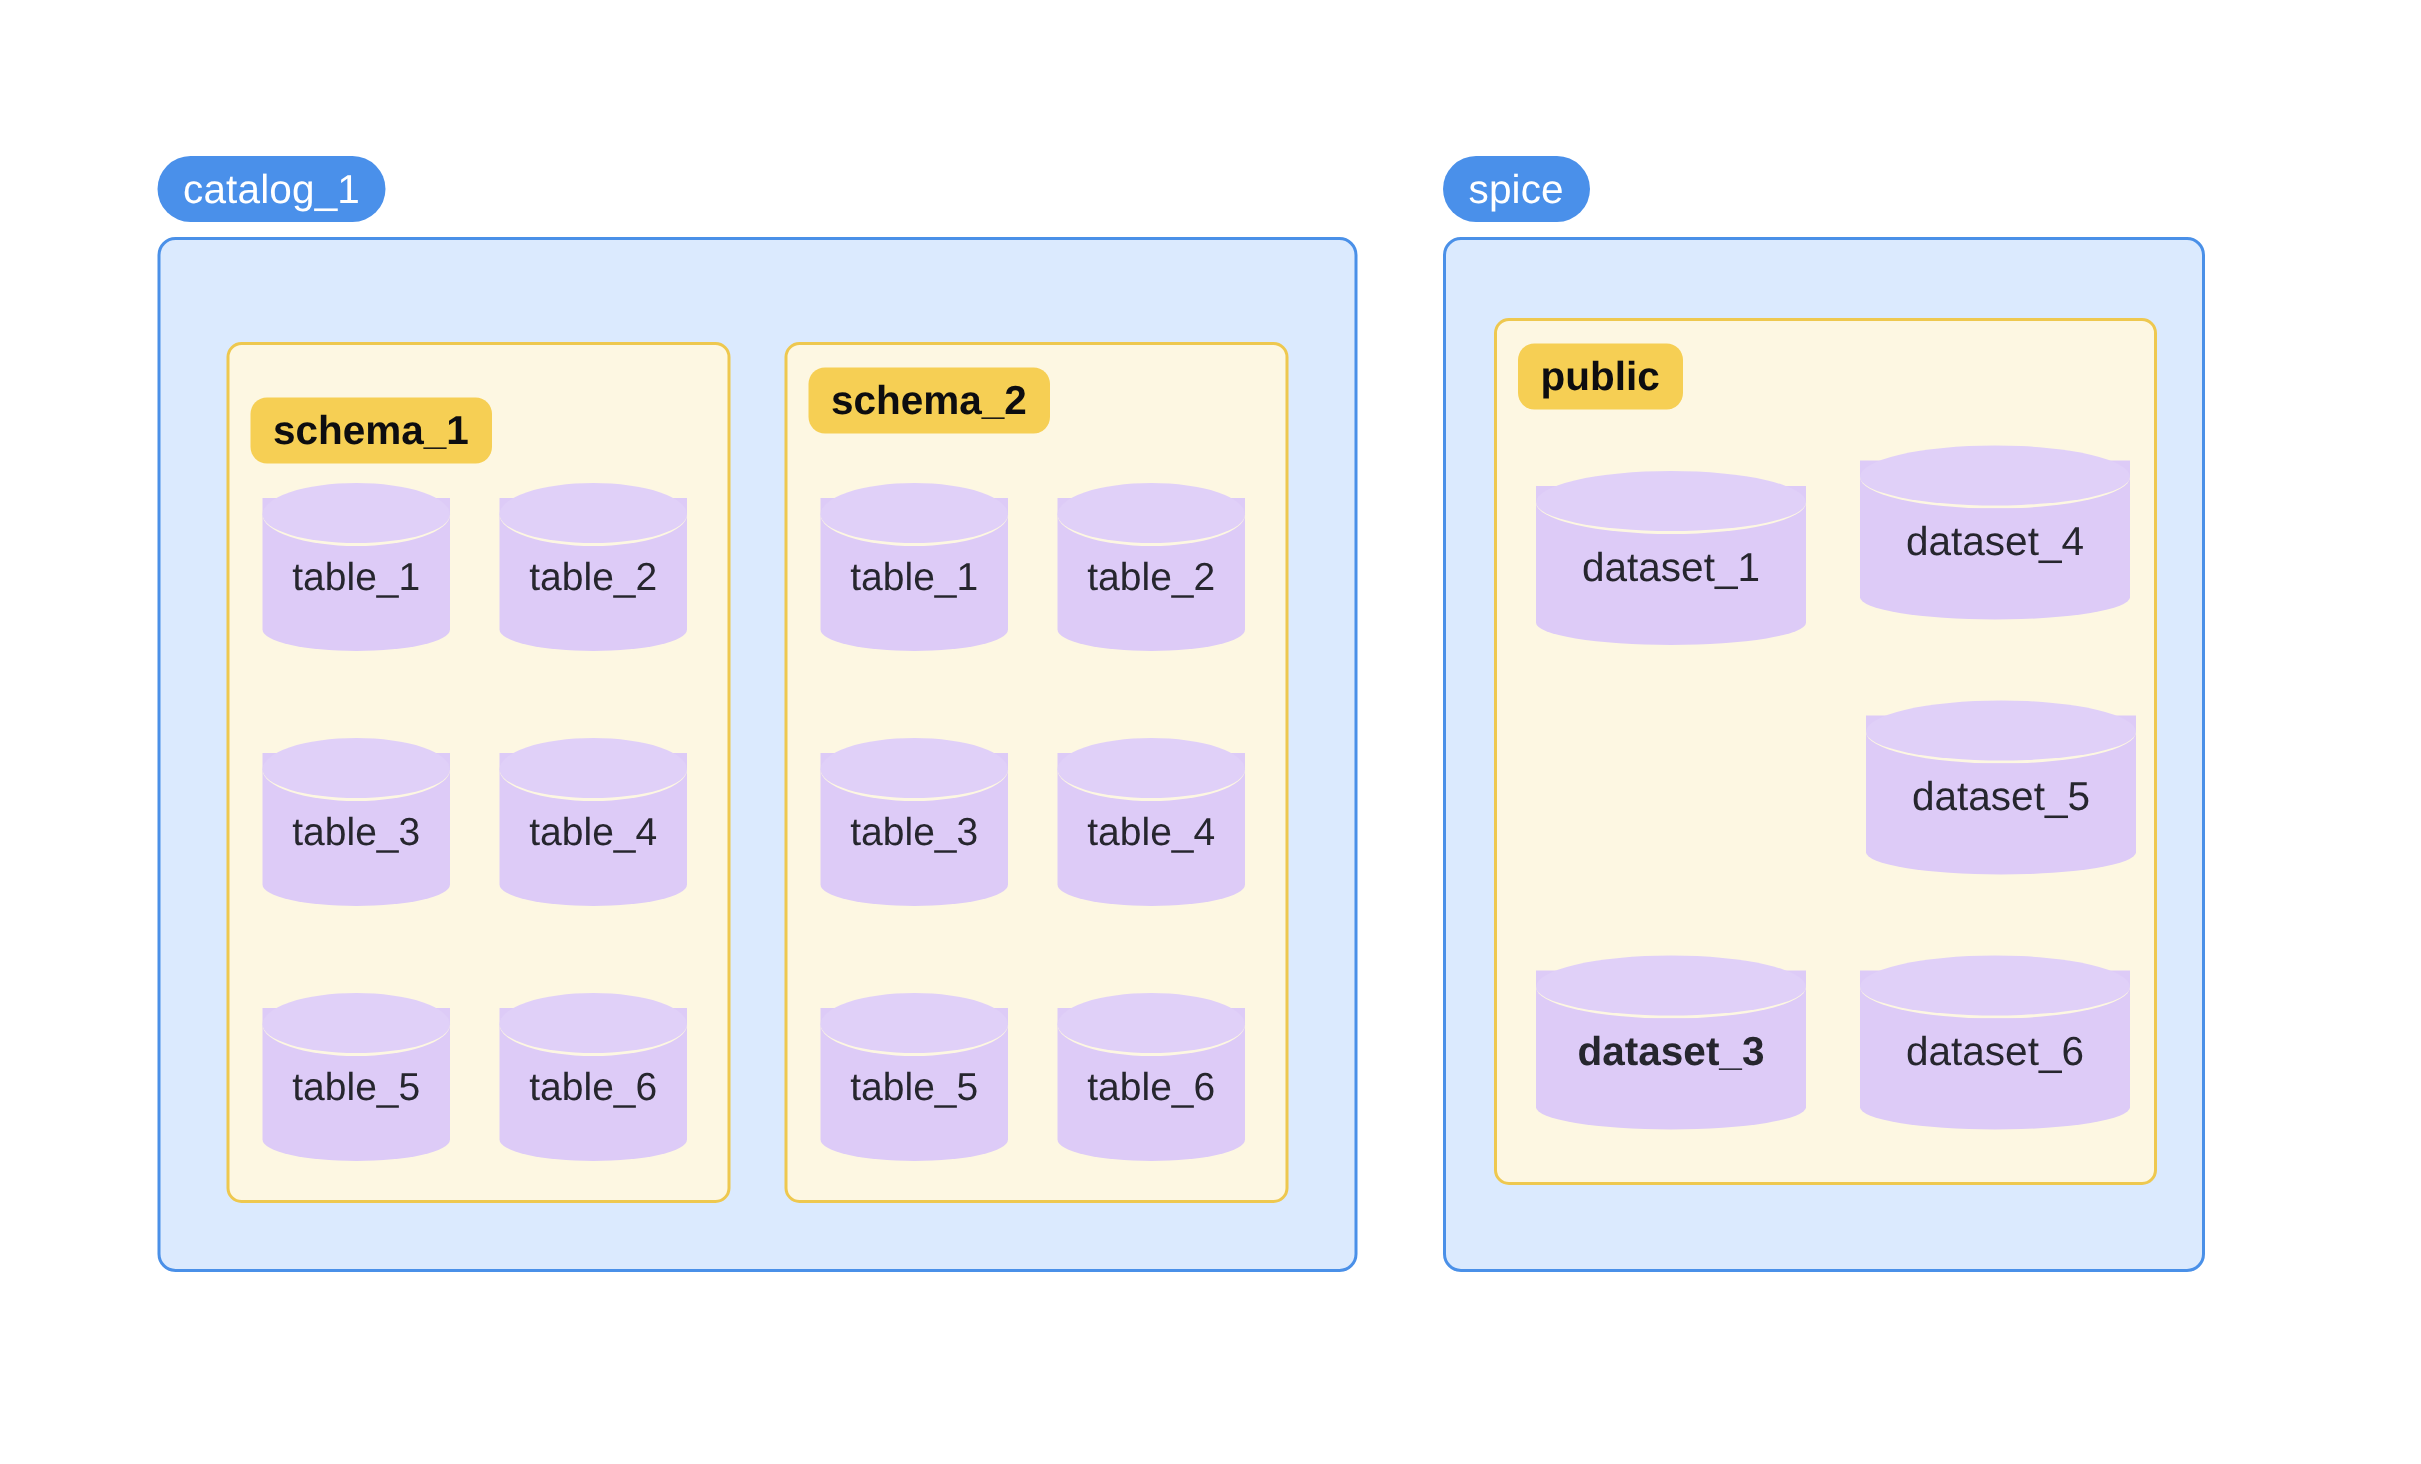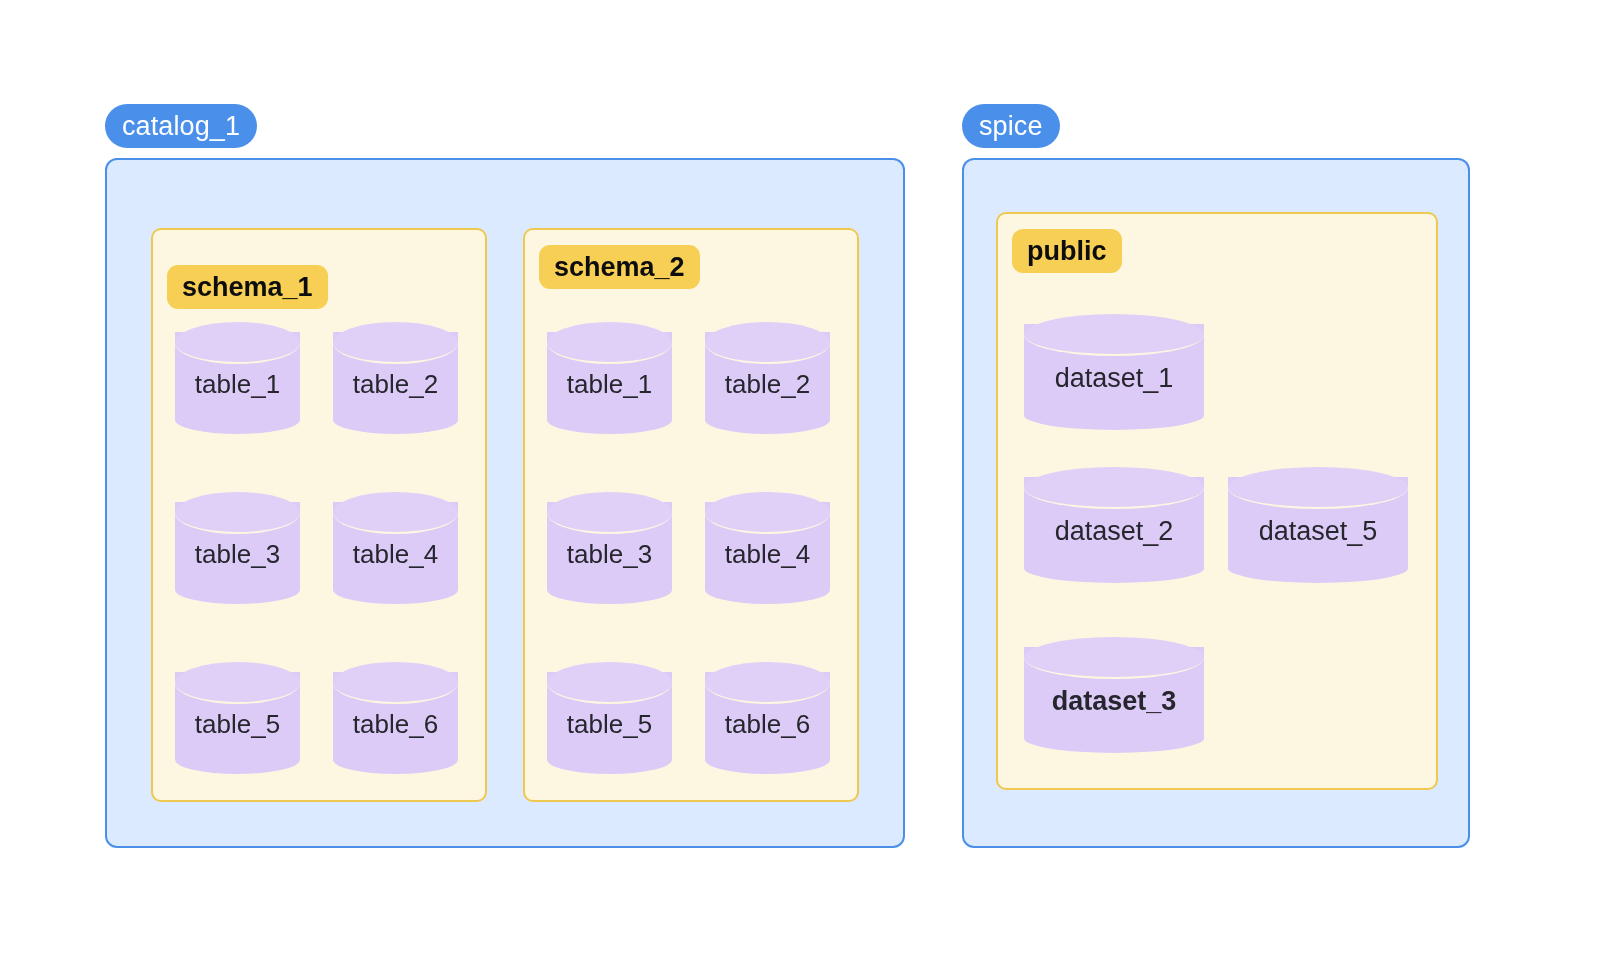--- a/index.html
+++ b/index.html
@@ -194,33 +194,38 @@
   <div class="catalog" style="left:962px; top:158px; width:508px; height:690px;">
 
     <div class="schema" style="left:32px; top:52px; width:442px; height:578px;">
       <div class="schema-badge" style="left:14px; top:15px;text-align:center;">public</div>
 
       <div class="cyl" style="left:26px; top:100px; width:180px; height:116px;">
         <div class="cyl-body"></div>
         <div class="cyl-top"></div>
         <span class="cyl-label wide">dataset_1</span>
       </div>
-
-      <div class="cyl" style="left:26px; top:253px; width:180px; height:116px;">
-        <div class="cyl-body"></div>
-        <div class="cyl-top"></div>
-        <span class="cyl-label wide">dataset_2</span>
-      </div>
-      <div class="cyl" style="left:230px; top:253px; width:180px; height:116px;">
+      <div class="cyl" style="left:242px; top:83px; width:180px; height:116px;">
+        <div class="cyl-body"></div>
+        <div class="cyl-top"></div>
+        <span class="cyl-label wide">dataset_4</span>
+      </div>
+
+      <div class="cyl" style="left:246px; top:253px; width:180px; height:116px;">
         <div class="cyl-body"></div>
         <div class="cyl-top"></div>
         <span class="cyl-label wide">dataset_5</span>
       </div>
 
       <div class="cyl" style="left:26px; top:423px; width:180px; height:116px;font-weight:bold;">
         <div class="cyl-body"></div>
         <div class="cyl-top"></div>
         <span class="cyl-label wide">dataset_3</span>
+      </div>
+      <div class="cyl" style="left:242px; top:423px; width:180px; height:116px;">
+        <div class="cyl-body"></div>
+        <div class="cyl-top"></div>
+        <span class="cyl-label wide">dataset_6</span>
       </div>
     </div>
   </div>
 
 </div>
 
 </body></html>

